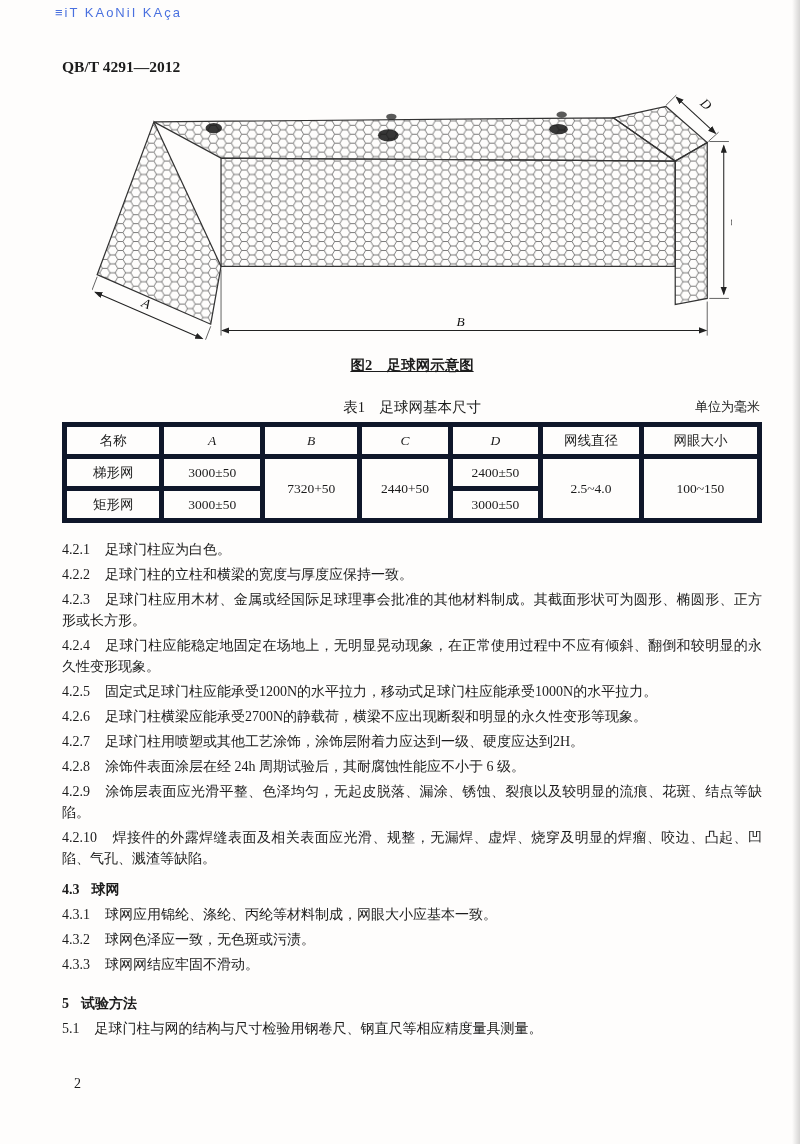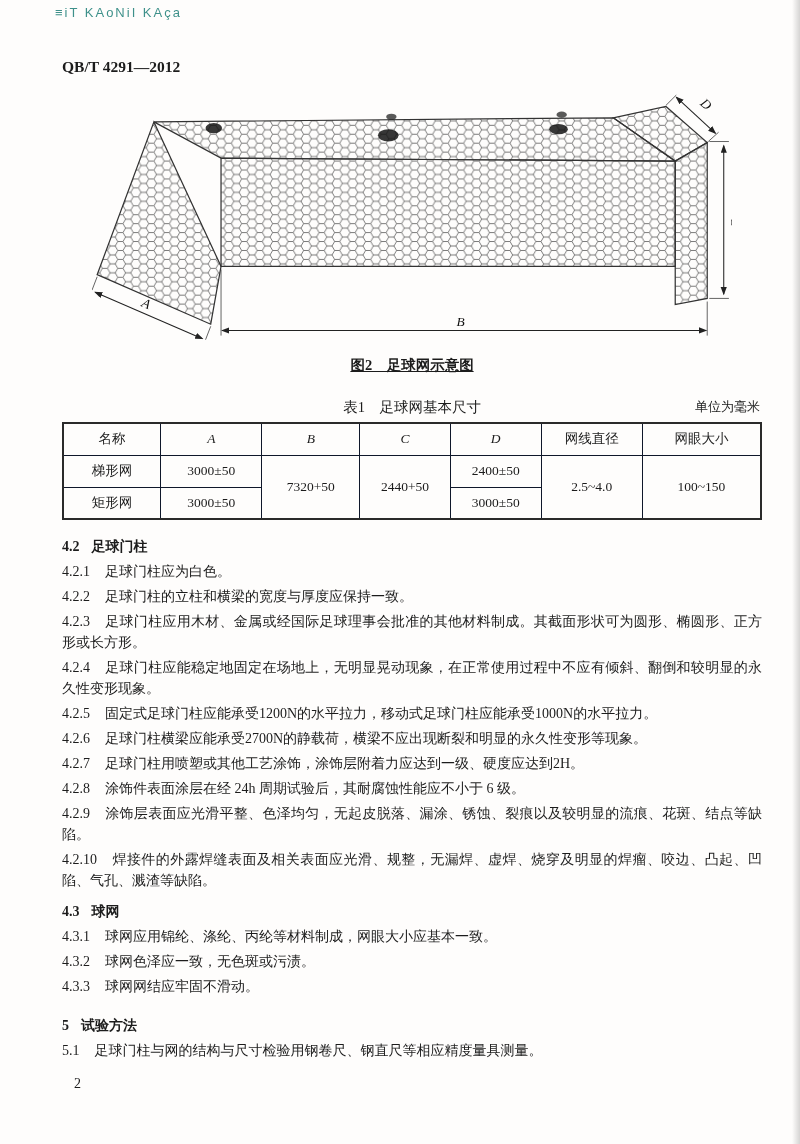--- a/index.html
+++ b/index.html
@@ -9,21 +9,21 @@
     margin: 0 auto;
     background: #fefdfc;
     position: relative;
     overflow: hidden;
     font-family: "Liberation Serif", "DejaVu Serif", serif;
     color: #1c1c1c;
   }
   .watermark {
     position: absolute; top: 5px; left: 55px;
     font-size: 13px; letter-spacing: 2px;
-    color: #0f766e; opacity: .8;
+    color: #1d4ed8; opacity: .8;
     font-family: "Liberation Sans", sans-serif;
   }
   .edge-shade {
     position: absolute; top: 0; right: 0; width: 8px; height: 100%;
     background: linear-gradient(to right, rgba(0,0,0,0), rgba(0,0,0,0.16));
   }
   .content { padding: 58px 38px 0 62px; }
   .std-no { font-weight: bold; font-size: 15.5px; margin-bottom: 18px; }
 
   .figure-wrap { text-align: center; margin-top: 6px; }
@@ -39,21 +39,21 @@
     position: absolute; left: 0; right: 0; bottom: 0;
     text-align: center; font-weight: normal; font-size: 14.5px;
   }
   .unit-note { position: absolute; right: 2px; bottom: 1px; font-size: 13px; margin-top: 7px; }
 
   table.dims {
     width: 100%; border-collapse: collapse;
     border: 2px solid #2a2a2a; margin-bottom: 16px;
   }
   table.dims th, table.dims td {
-    border: 1px solid #0f172a;
+    border: 5px solid #0f172a;
     text-align: center; vertical-align: middle;
     font-size: 13.5px; height: 32px; padding: 2px 4px;
     font-weight: normal;
   }
   .var { font-style: italic; font-family: "Liberation Serif", serif; }
 
   .clauses { margin-top: 12px; }
   .clauses p {
     font-size: 14px; line-height: 1.5;
     margin-bottom: 4px; text-align: justify;
@@ -159,21 +159,20 @@
         </tr>
         <tr>
           <td>矩形网</td>
           <td>3000±50</td>
           <td>3000±50</td>
         </tr>
       </tbody>
     </table>
 
     <div class="clauses">
-      <p class="clause-heading"><span class="num">4.2</span><span>足球门柱</span></p>
       <p><span class="num">4.2.1</span><span>足球门柱应为白色。</span></p>
       <p><span class="num">4.2.2</span><span>足球门柱的立柱和横梁的宽度与厚度应保持一致。</span></p>
       <p><span class="num">4.2.3</span><span>足球门柱应用木材、金属或经国际足球理事会批准的其他材料制成。其截面形状可为圆形、椭圆形、正方形或长方形。</span></p>
       <p><span class="num">4.2.4</span><span>足球门柱应能稳定地固定在场地上，无明显晃动现象，在正常使用过程中不应有倾斜、翻倒和较明显的永久性变形现象。</span></p>
       <p><span class="num">4.2.5</span><span>固定式足球门柱应能承受1200N的水平拉力，移动式足球门柱应能承受1000N的水平拉力。</span></p>
       <p><span class="num">4.2.6</span><span>足球门柱横梁应能承受2700N的静载荷，横梁不应出现断裂和明显的永久性变形等现象。</span></p>
       <p><span class="num">4.2.7</span><span>足球门柱用喷塑或其他工艺涂饰，涂饰层附着力应达到一级、硬度应达到2H。</span></p>
       <p><span class="num">4.2.8</span><span>涂饰件表面涂层在经 24h 周期试验后，其耐腐蚀性能应不小于 6 级。</span></p>
       <p><span class="num">4.2.9</span><span>涂饰层表面应光滑平整、色泽均匀，无起皮脱落、漏涂、锈蚀、裂痕以及较明显的流痕、花斑、结点等缺陷。</span></p>
       <p><span class="num">4.2.10</span><span>焊接件的外露焊缝表面及相关表面应光滑、规整，无漏焊、虚焊、烧穿及明显的焊瘤、咬边、凸起、凹陷、气孔、溅渣等缺陷。</span></p>

